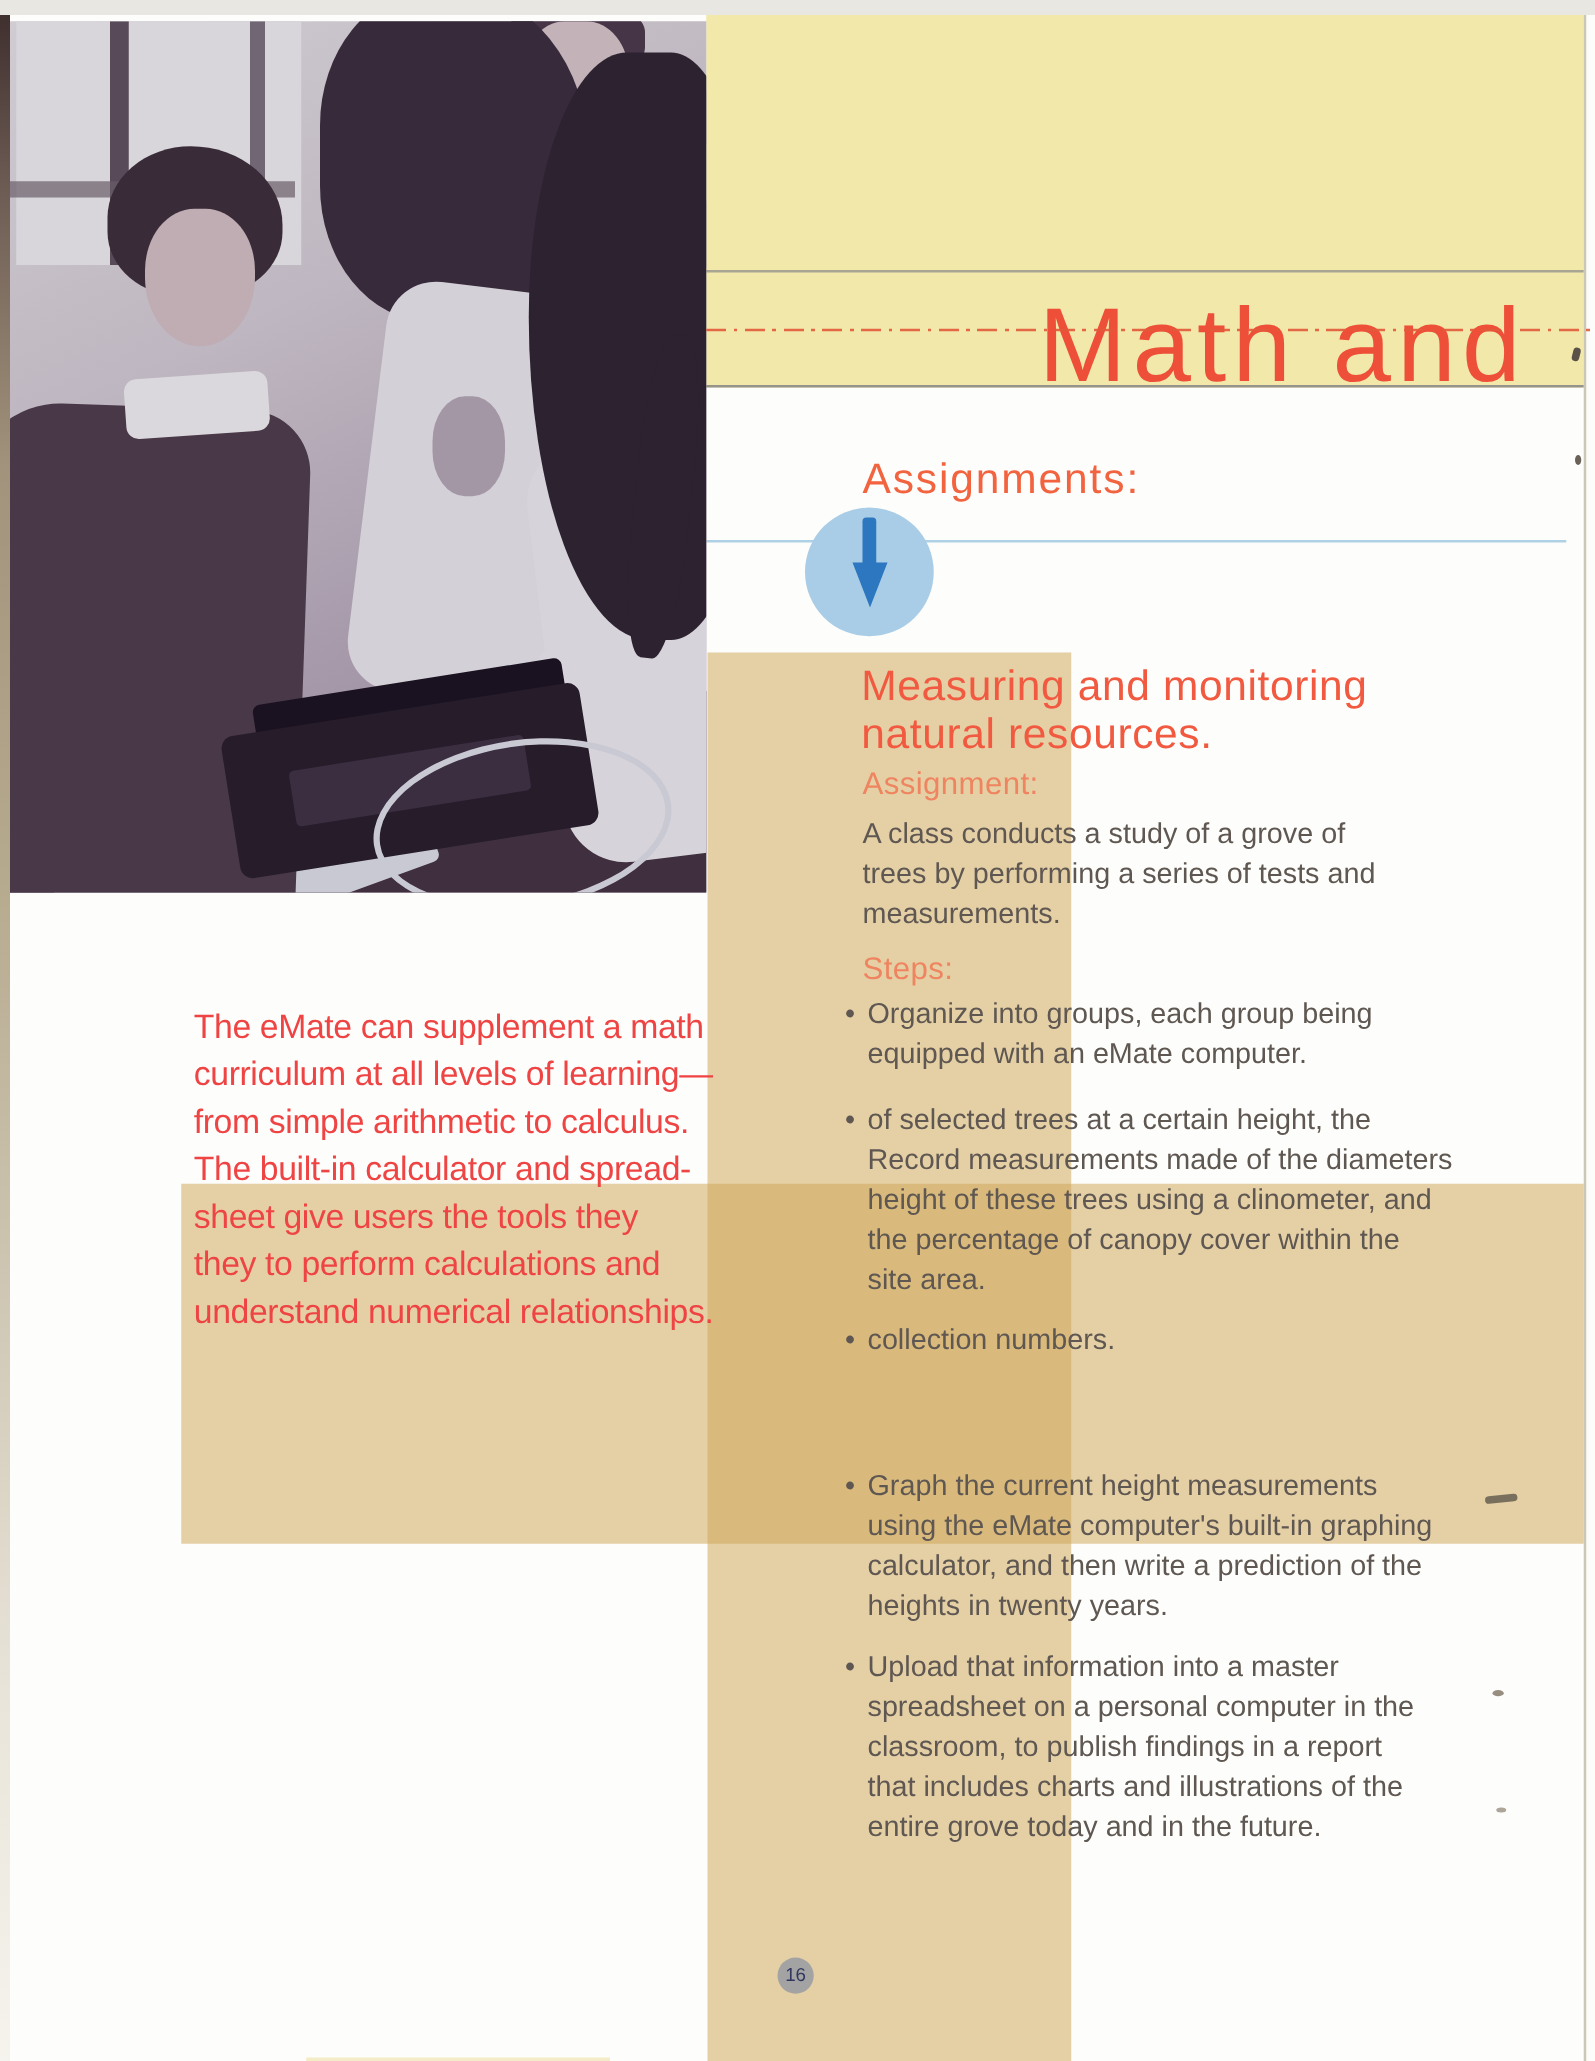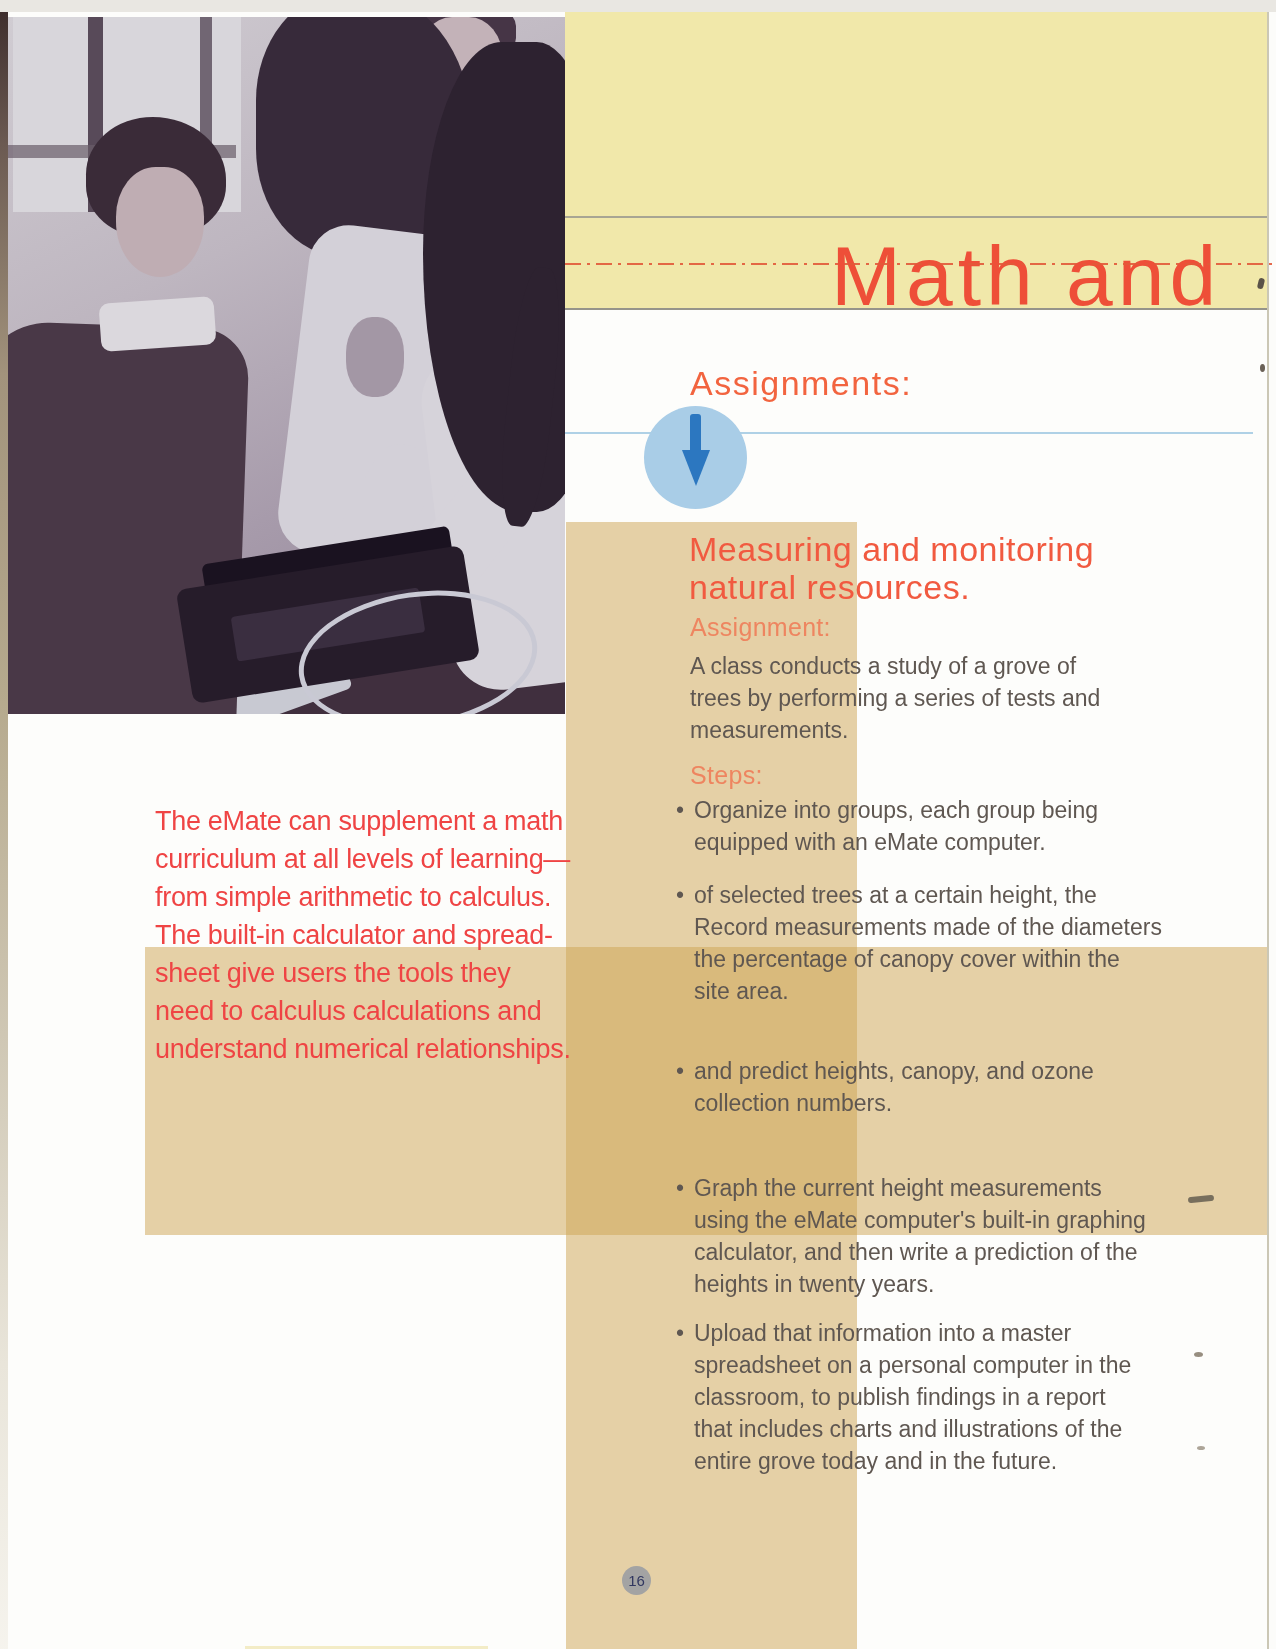--- a/index.html
+++ b/index.html
@@ -178,29 +178,29 @@
       <div>Organize into groups, each group being</div>
       <div>equipped with an eMate computer.</div>
     </div>
   </div>
 
   <div class="bullet b2">
     <span class="dot">•</span>
     <div class="body-copy">
       <div>of selected trees at a certain height, the</div>
       <div>Record measurements made of the diameters</div>
+      <div>height of these trees using a clinometer, and</div>
       <div>the percentage of canopy cover within the</div>
       <div>site area.</div>
     </div>
   </div>
 
   <div class="bullet b3">
     <span class="dot">•</span>
     <div class="body-copy">
-      <div>and predict heights, canopy, and ozone</div>
       <div>collection numbers.</div>
     </div>
   </div>
 
   <div class="bullet b4">
     <span class="dot">•</span>
     <div class="body-copy">
       <div>Graph the current height measurements</div>
       <div>using the eMate computer's built-in graphing</div>
       <div>calculator, and then write a prediction of the</div>
@@ -218,21 +218,21 @@
       <div>entire grove today and in the future.</div>
     </div>
   </div>
 
   <div class="abs intro">
     <div>The eMate can supplement a math</div>
     <div>curriculum at all levels of learning—</div>
     <div>from simple arithmetic to calculus.</div>
     <div>The built-in calculator and spread-</div>
     <div>sheet give users the tools they</div>
-    <div>need to calculus calculations and</div>
+    <div>they to perform calculations and</div>
     <div>understand numerical relationships.</div>
   </div>
 
   <div class="abs page-badge">16</div>
 
   <div class="abs speck1"></div>
   <div class="abs speck2"></div>
   <div class="abs mark1"></div>
   <div class="abs mark2"></div>
   <div class="abs mark3"></div>

